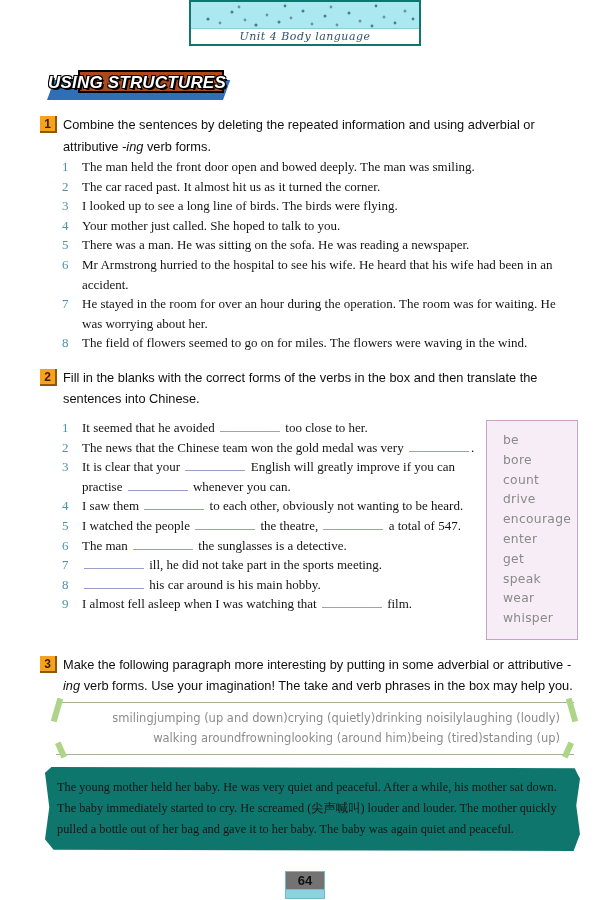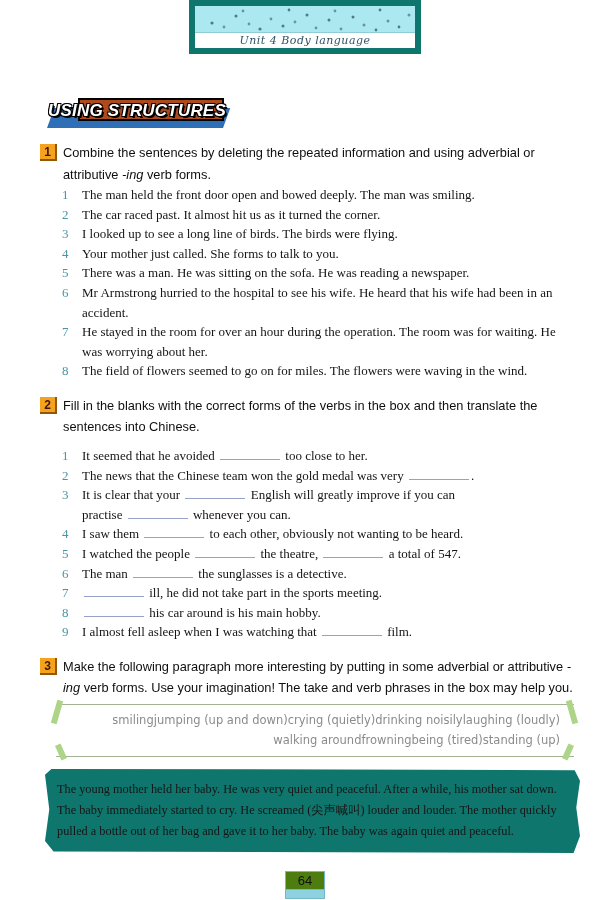--- a/index.html
+++ b/index.html
@@ -8,21 +8,21 @@
     position: relative;
     width: 610px; height: 900px;
     background: #ffffff;
     overflow: hidden;
     font-family: "Liberation Sans", sans-serif;
   }
 
   
   .unit-header {
     width: 232px; margin: 0 auto;
-    border: 6px solid #0f766e;
+    border: 2px solid #0f766e;
   }
   .unit-img {
     position: relative; height: 26px;
     background: #ace8f0; overflow: hidden;
   }
   .specks {
     position: absolute; left: 6px; top: 2px;
     width: 2px; height: 2px; border-radius: 50%;
     box-shadow:
       10px 14px 0 .6px #4a7b92, 22px 18px 0 .4px #6b93a8, 34px 7px 0 .5px #4a7b92,
@@ -37,21 +37,21 @@
   .unit-label {
     height: 16px; line-height: 15px;
     background: #fff; border-top: 1px solid #8fccd6;
     text-align: center;
     font-family: "DejaVu Serif", serif;
     font-style: italic; font-size: 11px;
     letter-spacing: .5px; color: #2e5468;
   }
 
   
-  .heading-wrap { position: relative; margin: 44px 0 0 45px; width: 200px; height: 30px; }
+  .heading-wrap { position: relative; margin: 24px 0 0 45px; width: 200px; height: 30px; }
   .heading-blue {
     position: absolute; left: 2px; top: 10px; width: 176px; height: 20px;
     background: #2e6fb5; transform: skewX(-20deg); transform-origin: bottom left;
   }
   .heading-orange {
     position: absolute; left: 33px; top: 0; width: 146px; height: 23px;
     background: #ac4a1e; border: 2px solid #000;
   }
   .heading-text {
     position: absolute; left: 3px; top: 3px;
@@ -131,22 +131,22 @@
     font-family: "Liberation Serif", serif;
     font-size: 12.3px; line-height: 21px; color: #151515;
     clip-path: polygon(0 7%, 1.2% 0, 99% 1.5%, 100% 14%, 99.3% 46%,
                        100% 80%, 98.8% 100%, 1.6% 98.5%, 0 86%, .8% 48%);
   }
 
   
   .footer { position: absolute; left: 50%; transform: translateX(-50%); bottom: 1px; width: 40px; }
   .page-num-box {
     height: 19px; line-height: 17px; text-align: center;
-    background: #4d7c0f; border: 1px solid #74b8cc;
-    font-weight: normal; font-size: 13px; color: #111;
+    background: #737373; border: 1px solid #74b8cc;
+    font-weight: bold; font-size: 13px; color: #111;
   }
   .page-num-strip { height: 9px; background: #8ed2e2; border: 1px solid #74b8cc; border-top: none; }
 </style>
 </head>
 <body>
 
 <div class="page">
 
   <div class="unit-header">
     <div class="unit-img">
@@ -163,21 +163,21 @@
 
   <section class="exercise">
     <div class="instr-row">
       <span class="badge">1</span>
       <p class="instr"><span>Combine the sentences by deleting the repeated information and using adverbial or attributive </span><em>-ing</em><span> verb forms.</span></p>
     </div>
     <ol class="items ex1-items">
       <li><span>The man held the front door open and bowed deeply. The man was smiling.</span></li>
       <li><span>The car raced past. It almost hit us as it turned the corner.</span></li>
       <li><span>I looked up to see a long line of birds. The birds were flying.</span></li>
-      <li><span>Your mother just called. She forms to talk to you.</span></li>
+      <li><span>Your mother just called. She hoped to talk to you.</span></li>
       <li><span>There was a man. He was sitting on the sofa. He was reading a newspaper.</span></li>
       <li><span>Mr Armstrong hurried to the hospital to see his wife. He heard that his wife had been in an accident.</span></li>
       <li><span>He stayed in the room for over an hour during the operation. The room was for waiting. He was worrying about her.</span></li>
       <li><span>The field of flowers seemed to go on for miles. The flowers were waving in the wind.</span></li>
     </ol>
   </section>
 
   <section class="exercise">
     <div class="instr-row">
       <span class="badge">2</span>
@@ -188,20 +188,32 @@
         <li><span>It seemed that he avoided <span class="blank" style="width:60px"></span> too close to her.</span></li>
         <li><span>The news that the Chinese team won the gold medal was very <span class="blank" style="width:60px"></span>.</span></li>
         <li><span>It is clear that your <span class="blank" style="width:60px"></span> English will greatly improve if you can practise <span class="blank" style="width:60px"></span> whenever you can.</span></li>
         <li><span>I saw them <span class="blank" style="width:60px"></span> to each other, obviously not wanting to be heard.</span></li>
         <li><span>I watched the people <span class="blank" style="width:60px"></span> the theatre, <span class="blank" style="width:60px"></span> a total of 547.</span></li>
         <li><span>The man <span class="blank" style="width:60px"></span> the sunglasses is a detective.</span></li>
         <li><span><span class="blank" style="width:60px"></span> ill, he did not take part in the sports meeting.</span></li>
         <li><span><span class="blank" style="width:60px"></span> his car around is his main hobby.</span></li>
         <li><span>I almost fell asleep when I was watching that <span class="blank" style="width:60px"></span> film.</span></li>
       </ol>
+      <div class="verb-box">
+        <div class="verb">be</div>
+        <div class="verb">bore</div>
+        <div class="verb">count</div>
+        <div class="verb">drive</div>
+        <div class="verb">encourage</div>
+        <div class="verb">enter</div>
+        <div class="verb">get</div>
+        <div class="verb">speak</div>
+        <div class="verb">wear</div>
+        <div class="verb">whisper</div>
+      </div>
     </div>
   </section>
 
   <section class="exercise">
     <div class="instr-row">
       <span class="badge">3</span>
       <p class="instr"><span>Make the following paragraph more interesting by putting in some adverbial or attributive </span><em>-ing</em><span> verb forms. Use your imagination! The take and verb phrases in the box may help you.</span></p>
     </div>
     <div class="phrase-box">
       <span class="accent accent-tl"></span>
@@ -211,20 +223,21 @@
       <div class="phrase-row">
         <span>smiling</span>
         <span>jumping (up and down)</span>
         <span>crying (quietly)</span>
         <span>drinking noisily</span>
         <span>laughing (loudly)</span>
       </div>
       <div class="phrase-row">
         <span>walking around</span>
         <span>frowning</span>
+        <span>looking (around him)</span>
         <span>being (tired)</span>
         <span>standing (up)</span>
       </div>
     </div>
   </section>
 
   <p class="pink-para">The young mother held her baby. He was very quiet and peaceful. After a while, his mother sat down. The baby immediately started to cry. He screamed (尖声喊叫) louder and louder. The mother quickly pulled a bottle out of her bag and gave it to her baby. The baby was again quiet and peaceful.</p>
 
   <div class="footer">
     <div class="page-num-box">64</div>

